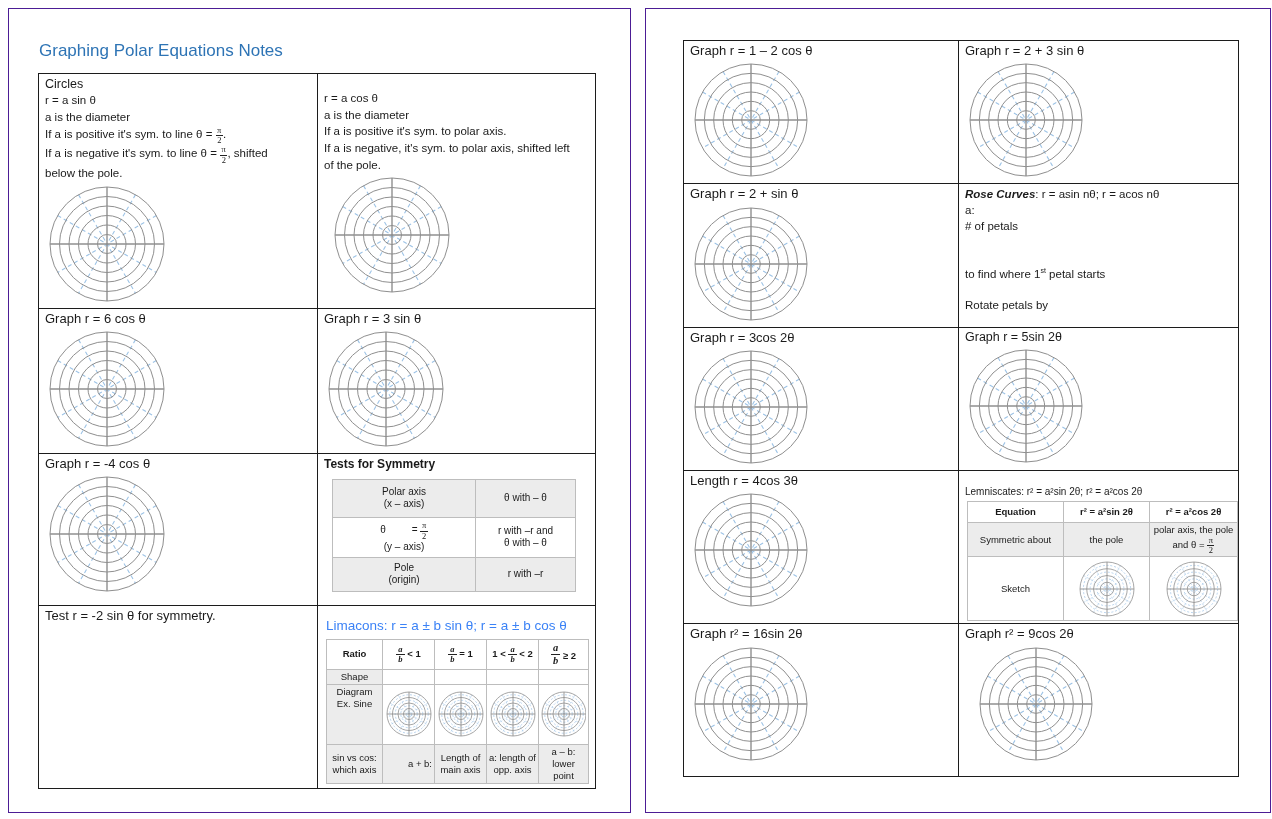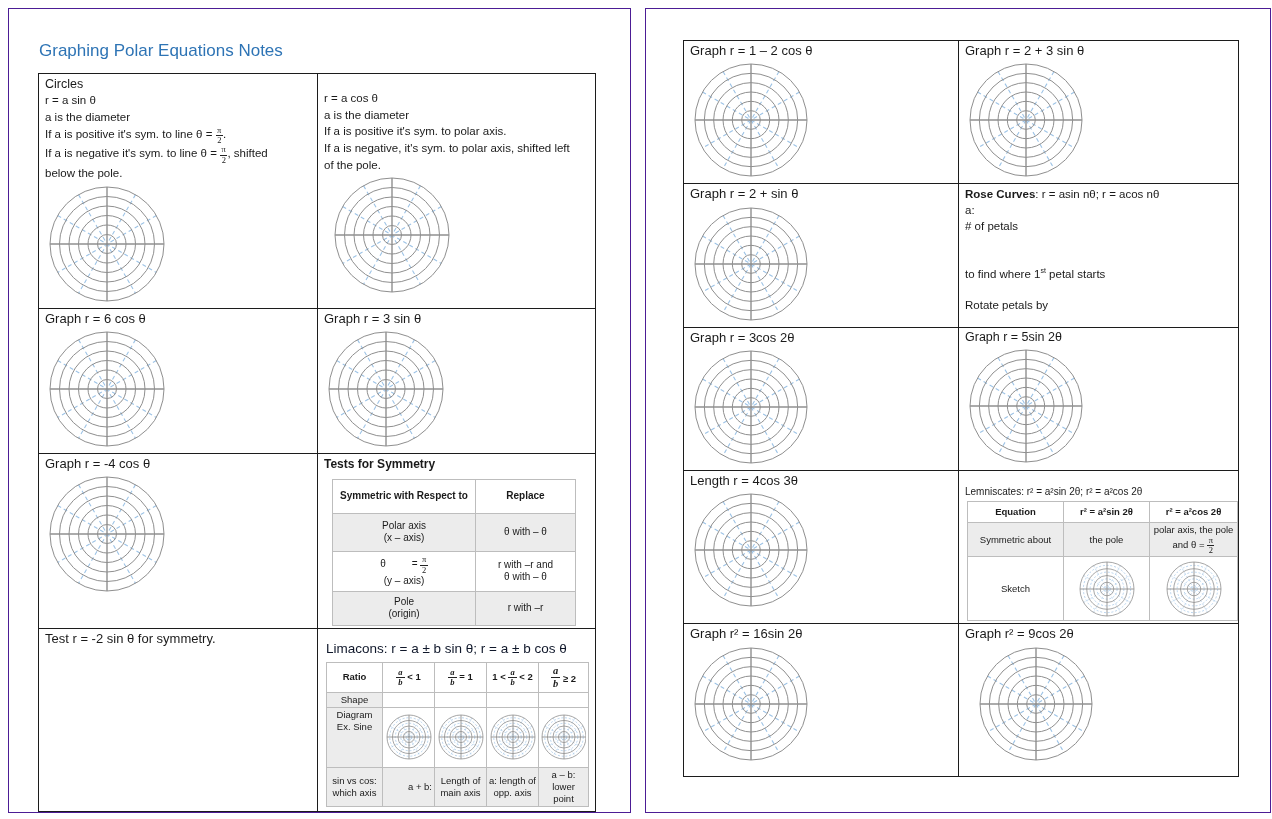--- a/index.html
+++ b/index.html
@@ -9,21 +9,21 @@
   #page2{left:645px;width:626px;}
   .doc-title{position:absolute;left:30px;top:32px;font-size:17px;color:#2E74B5;}
   table.main{border-collapse:collapse;table-layout:fixed;position:absolute;}
   table.main td{border:1px solid #1c1c1c;vertical-align:top;padding:2px 6px;box-sizing:border-box;}
   #t1{left:29px;top:64px;width:557px;}
   #t2{left:37px;top:31px;width:555px;}
   .cell-label{font-size:13px;line-height:1.25;}
   .cell-label.lg{font-size:12.5px;}
   .body-text{font-size:11.5px;line-height:1.45;}
   .heading1{font-size:12.5px;line-height:1.3;}
-  .bold{font-weight:bold;}
+  .bold{font-weight:bold;font-style:italic;}
   .grid-box{margin:4px 0 0 4px;}
   .grid-center{display:flex;justify-content:center;align-items:center;}
   
   .frac{display:inline-block;text-align:center;vertical-align:-5px;font-family:"Liberation Serif",serif;font-size:8.5px;line-height:1.1;}
   .frac .fnum{display:block;border-bottom:1px solid #222;padding:0 1.5px;}
   .frac .fden{display:block;}
   
   .mfrac{display:inline-block;text-align:center;vertical-align:-5px;font-family:"Liberation Serif",serif;font-style:italic;font-weight:bold;font-size:8.5px;line-height:1.1;}
   .mfrac .fnum{display:block;border-bottom:1px solid #222;padding:0 2px;}
   .mfrac .fden{display:block;}
@@ -31,21 +31,21 @@
   
   table.inner{border-collapse:collapse;table-layout:fixed;}
   table.inner td{border:1px solid #bdbdbd;font-size:10px;text-align:center;vertical-align:middle;padding:2px 3px;line-height:1.25;box-sizing:border-box;}
   .band{background:#ececec;}
   .inner .hdr{font-weight:bold;background:#fff;}
   #symtable{margin:8px 0 0 8px;width:243px;}
   #limtable{margin:6px 0 0 2px;width:262px;}
   #limtable td{font-size:9.5px;padding:1px 2px;}
   #lemtable{margin:4px 0 0 2px;width:270px;}
   #lemtable td{font-size:9.5px;padding:1px 2px;}
-  .lim-title{font-size:13.5px;color:#0f172a;margin:10px 0 0 2px;}
+  .lim-title{font-size:13.5px;color:#3b82f6;margin:10px 0 0 2px;}
   .lem-title{font-size:10px;margin:13px 0 0 0;}
   .sym-heading{font-size:12px;font-weight:bold;margin-top:1px;}
   .rose-line{font-size:11.5px;line-height:1.4;}
   .left-align{text-align:right;}
   .right-align{text-align:right !important;}
   sup{font-size:7px;}
   .gap-h{display:inline-block;width:26px;}
 </style>
 </head>
 <body>
@@ -162,24 +162,20 @@
               </svg></div>
       </td>
       <td>
         <div class="sym-heading">Tests for Symmetry</div>
         <table class="inner" id="symtable">
           <colgroup>
                 <col style="width:143px">
                 <col style="width:100px">
               </colgroup>
           <tbody>
-                <tr style="height:34px">
-            <td class="hdr">Symmetric with Respect to</td>
-            <td class="hdr">Replace</td>
-          </tr>
           <tr style="height:38px">
             <td class="band"><span>Polar axis</span><br><span>(x – axis)</span></td>
             <td class="band">θ with – θ</td>
           </tr>
           <tr style="height:40px">
             <td><span>θ</span><span class="gap-h"></span><span>=</span> <span class="frac"><span class="fnum">π</span><span class="fden">2</span></span><br><span>(y – axis)</span></td>
             <td><span>r with –r and</span><br><span>θ with – θ</span></td>
           </tr>
           <tr style="height:34px">
             <td class="band"><span>Pole</span><br><span>(origin)</span></td>

